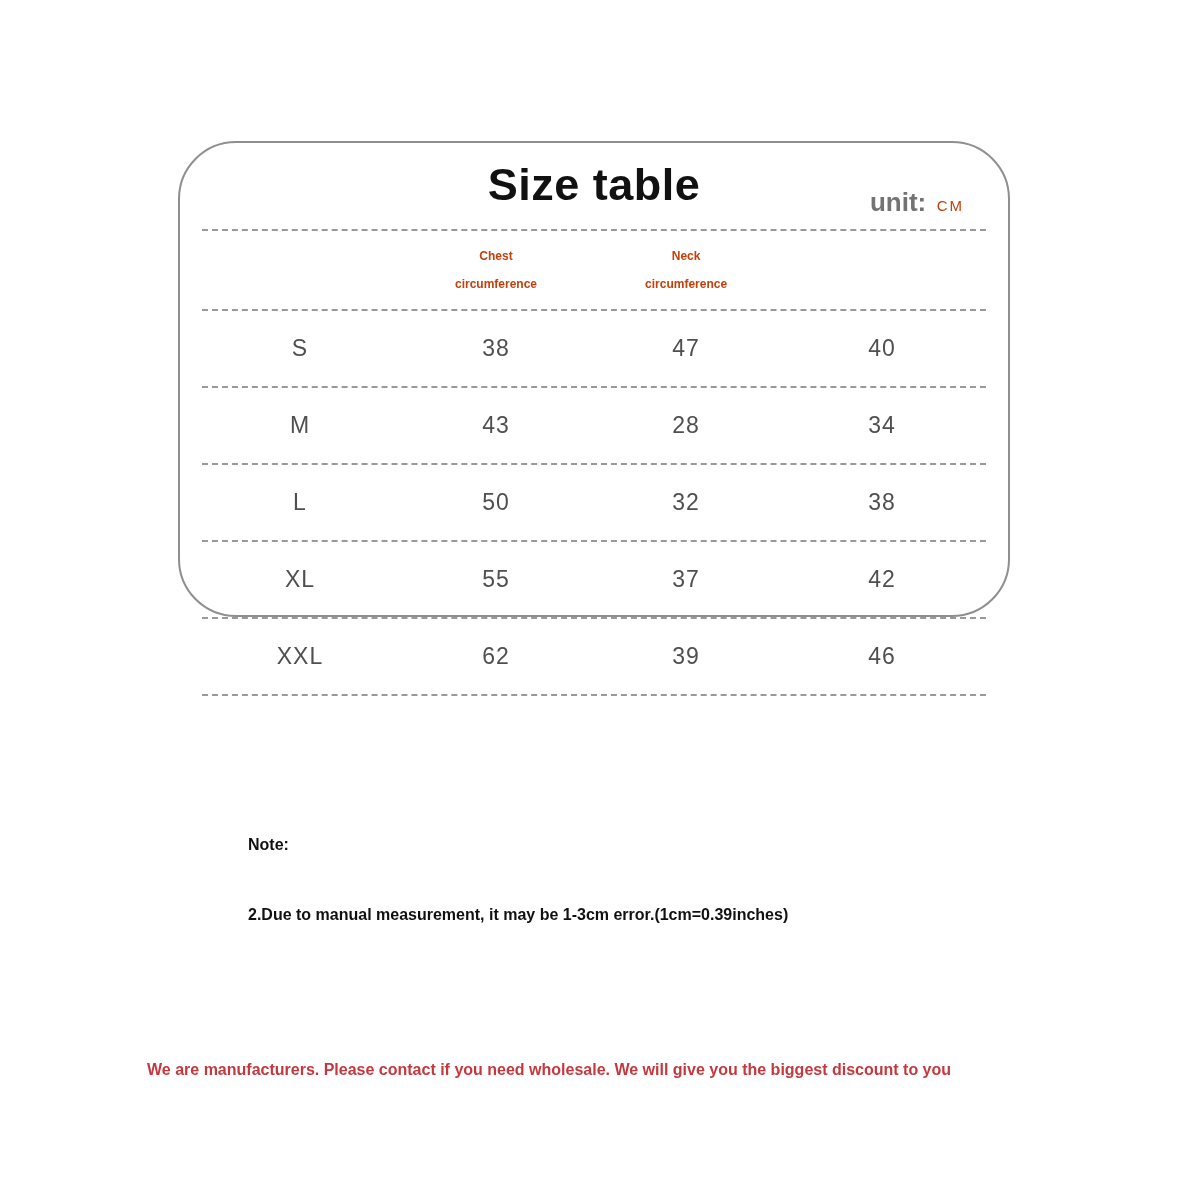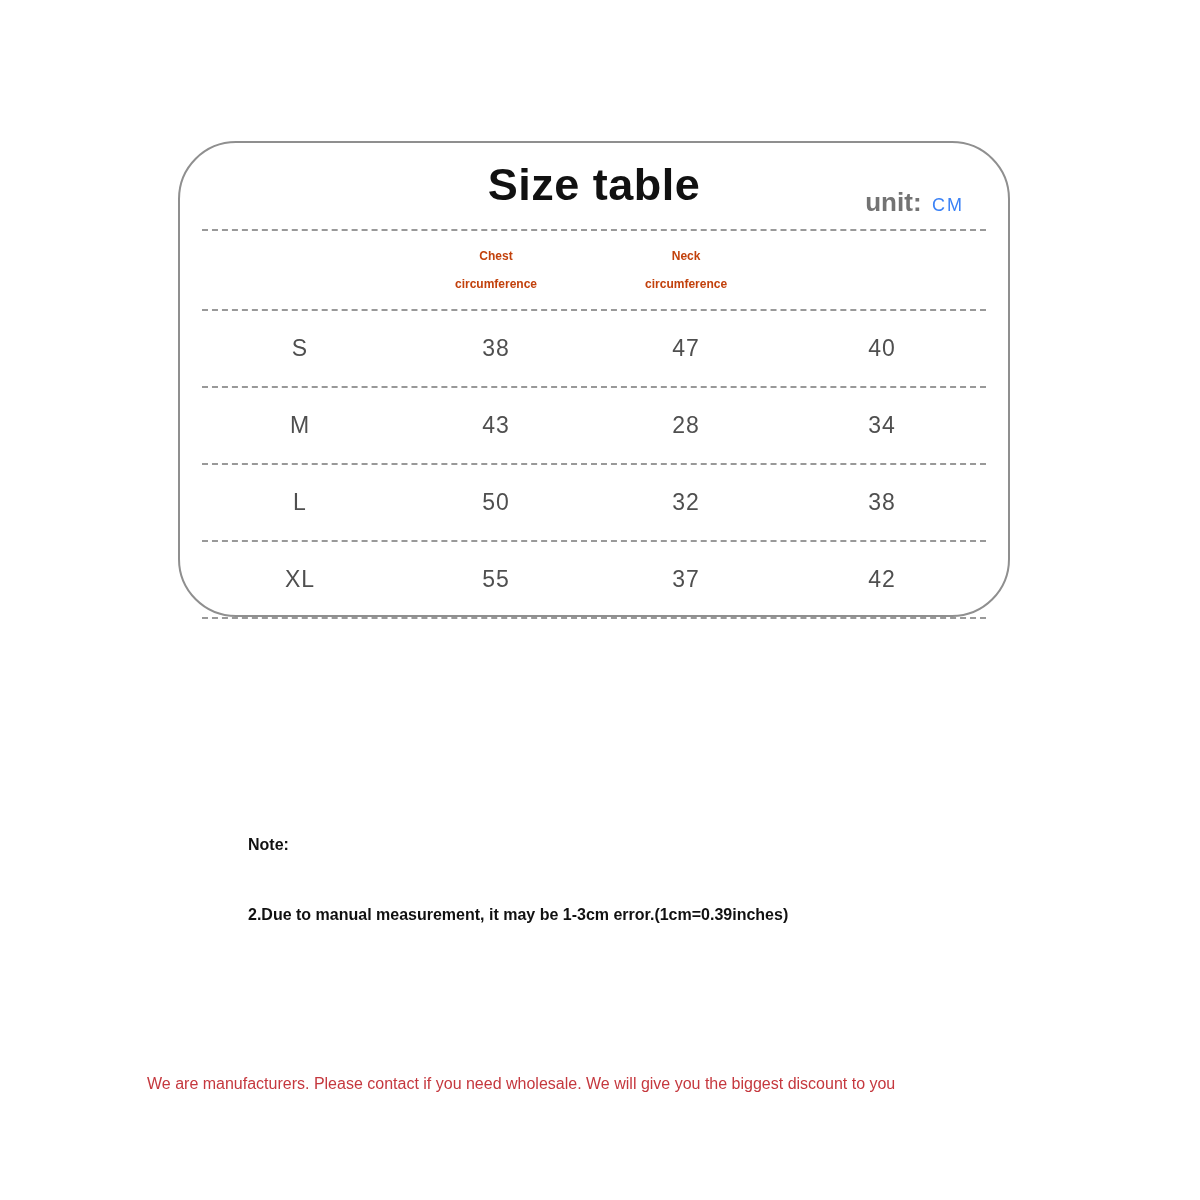--- a/index.html
+++ b/index.html
@@ -46,23 +46,23 @@
     right: 22px;
     top: 44px;
     white-space: nowrap;
   }
   .unit-label {
     font-size: 26px;
     font-weight: bold;
     color: #737373;
   }
   .unit-value {
-    font-size: 18px;
+    font-size: 15px;
     font-weight: 400;
-    color: #3b82f6;
+    color: #c2410c;
     letter-spacing: 2px;
     margin-left: 6px;
   }
 
   .grid-row {
     display: grid;
     grid-template-columns: 25% 25% 23.5% 26.5%;
     align-items: center;
   }
   .header-row {
@@ -105,24 +105,23 @@
     font-weight: bold;
     margin: 0 0 40px 0;
   }
 
   
   .footer-text {
     position: absolute;
     left: 147px;
     top: 1061px;
     font-size: 16px;
-    font-weight: normal;
+    font-weight: bold;
     color: #c5383e;
     white-space: nowrap;
-    margin-top: 14px;
   }
 </style>
 </head>
 <body>
 
 <div class="page">
 
   <div class="size-card">
     <div class="card-inner">
 
@@ -167,20 +166,26 @@
         <div class="value-cell">38</div>
       </div>
 
       <div class="grid-row data-row">
         <div class="size-cell">XL</div>
         <div class="value-cell">55</div>
         <div class="value-cell">37</div>
         <div class="value-cell">42</div>
       </div>
 
+      <div class="grid-row data-row">
+        <div class="size-cell">XXL</div>
+        <div class="value-cell">62</div>
+        <div class="value-cell">39</div>
+        <div class="value-cell">46</div>
+      </div>
 
     </div>
   </div>
 
   <div class="notes">
     <p class="notes-heading">Note:</p>
     <p class="note-item">2.Due to manual measurement, it may be 1-3cm error.(1cm=0.39inches)</p>
   </div>
 
   <div class="footer-text">We are manufacturers. Please contact if you need wholesale. We will give you the biggest discount to you</div>

